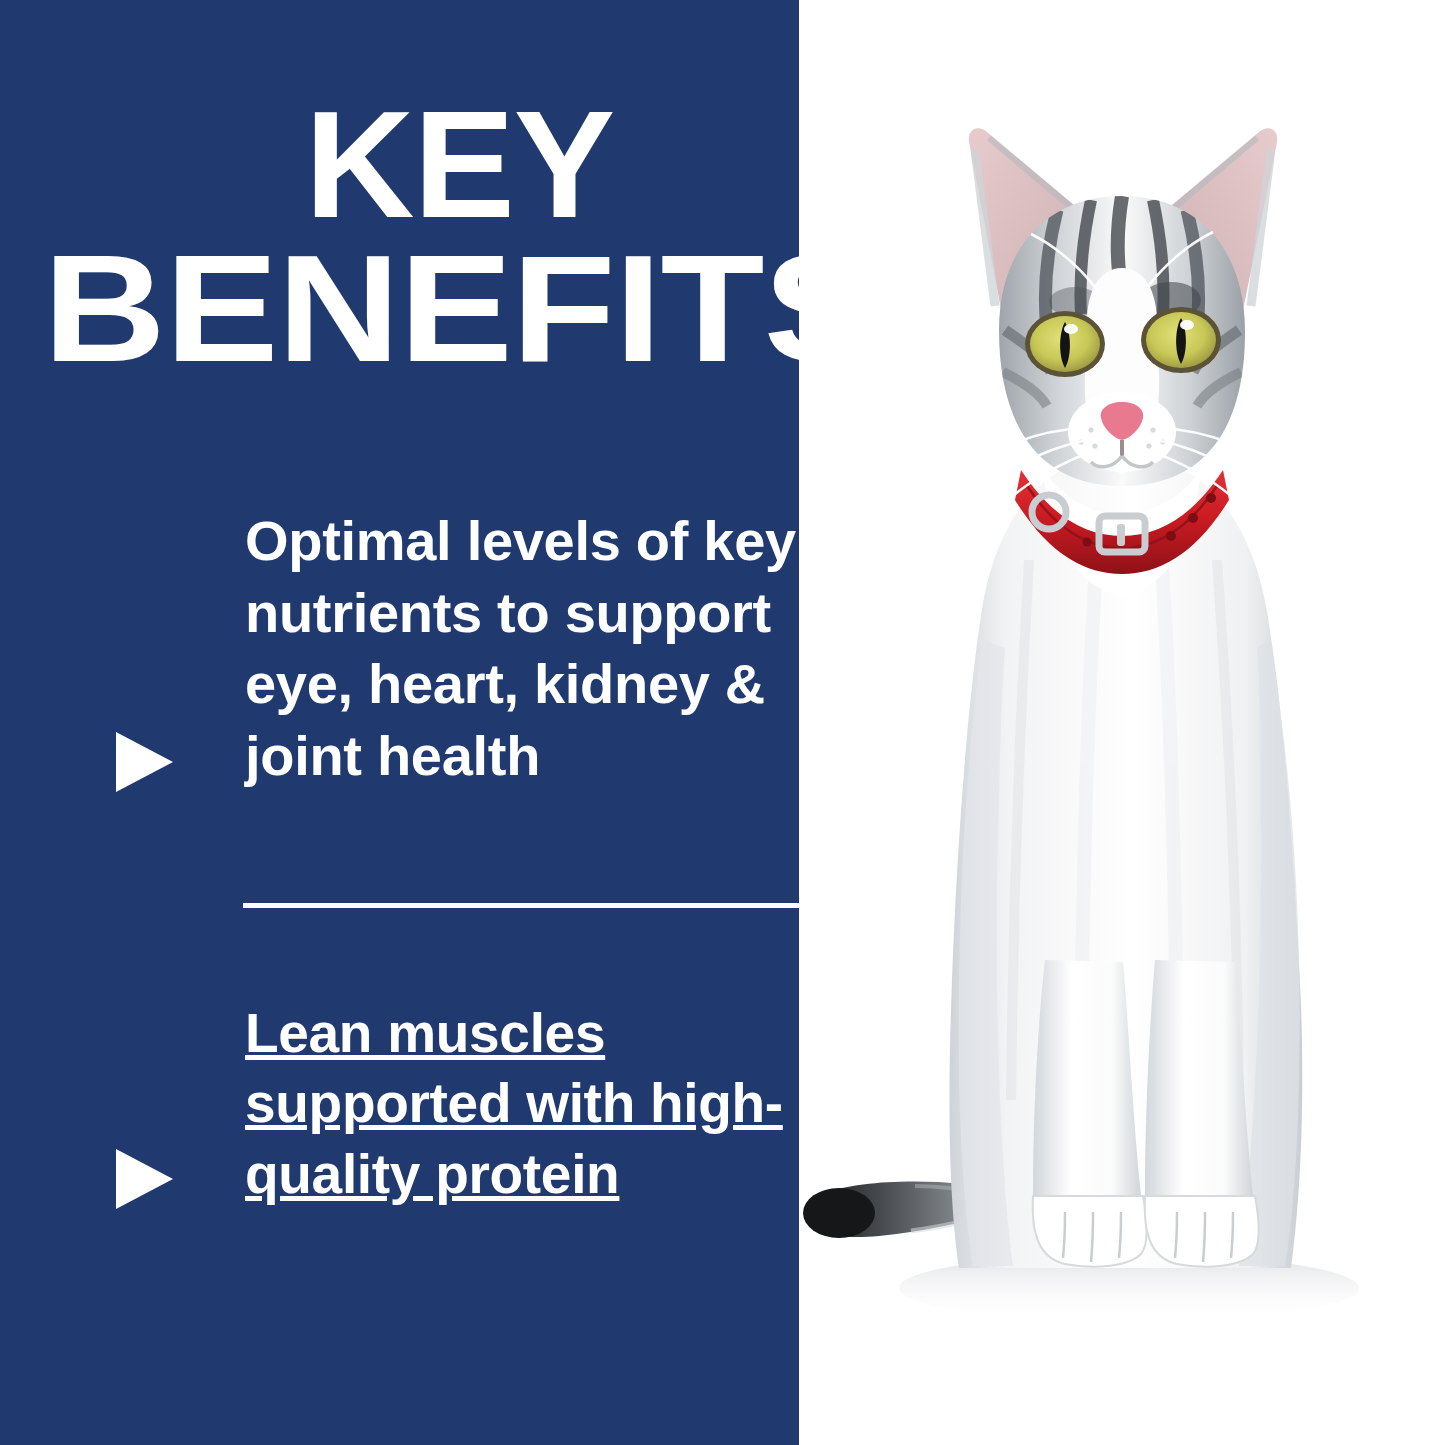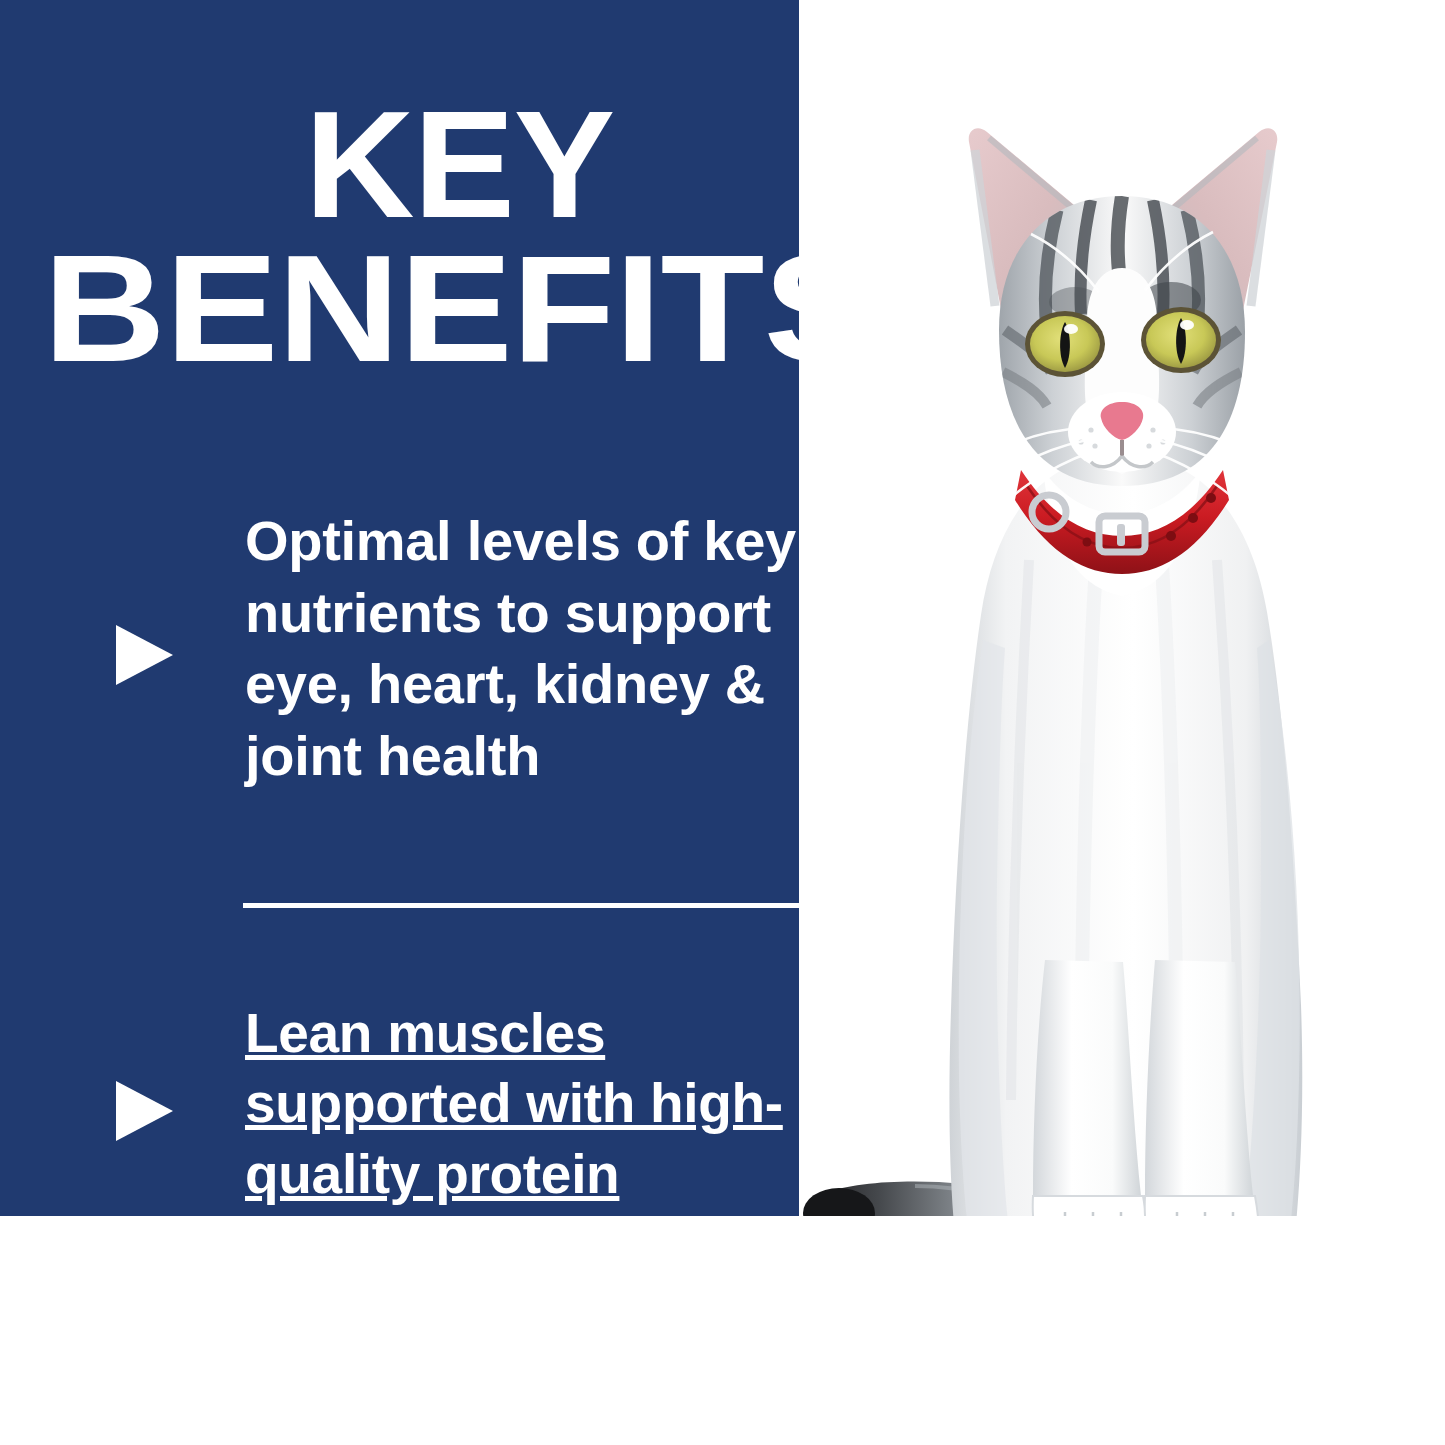--- a/index.html
+++ b/index.html
@@ -7,21 +7,21 @@
     padding: 0;
     background: #ffffff;
   }
   body {
     font-family: "Liberation Sans", sans-serif;
   }
 
   #shot {
     position: relative;
     width: 1445px;
-    height: 1216px;
+    height: 1445px;
     overflow: hidden;
     background: #ffffff;
   }
 
   
   .panel {
     position: absolute;
     left: 0;
     top: 0;
     width: 919px;
@@ -47,21 +47,21 @@
   }
   .heading .hl-2 {
     transform: scaleX(1.12);
     transform-origin: center center;
   }
 
   
   .bullet {
     position: absolute;
     display: flex;
-    align-items: center;
+    align-items: flex-end;
   }
   .bullet-1 { left: 116px; top: 505px; width: 760px; }
   .bullet-2 { left: 116px; top: 998px; width: 760px; }
 
   .tri {
     flex: 0 0 auto;
     width: 0;
     height: 0;
     margin-top: 14px;
     margin-right: 72px;

